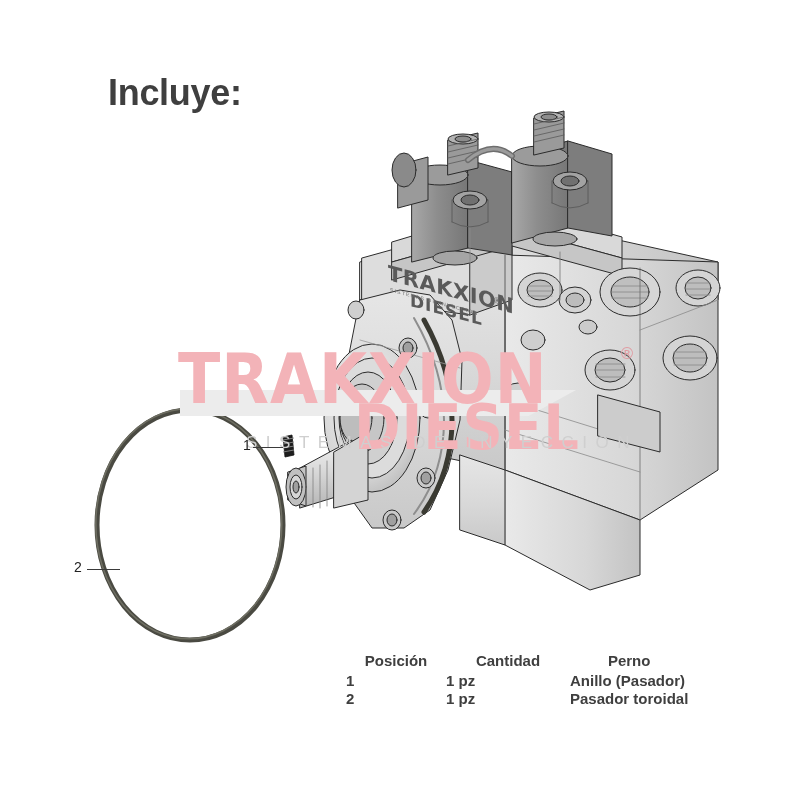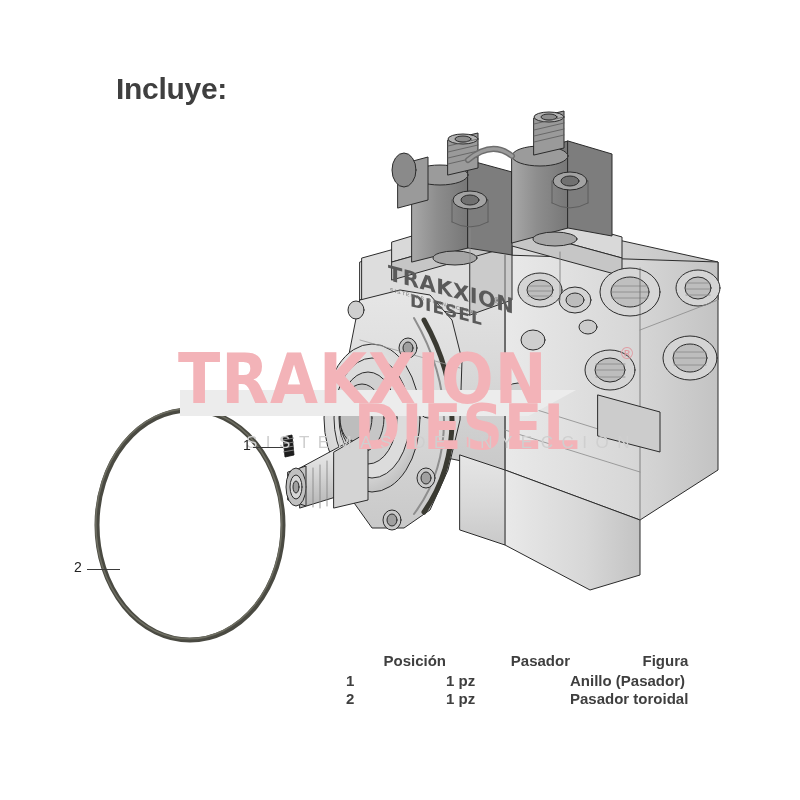--- a/index.html
+++ b/index.html
@@ -15,23 +15,23 @@
     position: relative;
     width: 800px;
     height: 800px;
     background: #ffffff;
     overflow: hidden;
   }
 
   
   #title {
     position: absolute;
-    left: 116px;
+    left: 108px;
     top: 72px;
-    font-size: 30px;
+    font-size: 36px;
     font-weight: bold;
     color: #3f3f3f;
     letter-spacing: -0.3px;
     white-space: nowrap;
   }
 
   
   #watermark {
     position: absolute;
     left: 178px;
@@ -117,21 +117,21 @@
     top: 652px;
     z-index: 10;
   }
   #parts-table table {
     border-collapse: collapse;
     font-size: 15px;
     font-weight: bold;
     color: #3f3f3f;
   }
   #parts-table th {
-    text-align: right;
+    text-align: center;
     font-weight: bold;
     padding: 0 0 3px 0;
   }
   #parts-table td {
     text-align: left;
     font-weight: bold;
     padding: 0 0 1px 0;
     line-height: 17px;
   }
   #parts-table .c-pos   { width: 100px; }
@@ -349,22 +349,22 @@
   <div class="callout-line" style="left:253px; top:447px; width:30px;"></div>
 
   <div class="callout-num" style="left:74px; top:559px;">2</div>
   <div class="callout-line" style="left:87px; top:569px; width:33px;"></div>
 
   <div id="parts-table">
     <table>
       <thead>
         <tr>
           <th class="c-pos">Posición</th>
-          <th class="c-qty">Pasador</th>
-          <th class="c-fig">Figura</th>
+          <th class="c-qty">Cantidad</th>
+          <th class="c-fig">Perno</th>
         </tr>
       </thead>
       <tbody>
         <tr>
           <td>1</td>
           <td>1 pz</td>
           <td>Anillo (Pasador)</td>
         </tr>
         <tr>
           <td>2</td>

